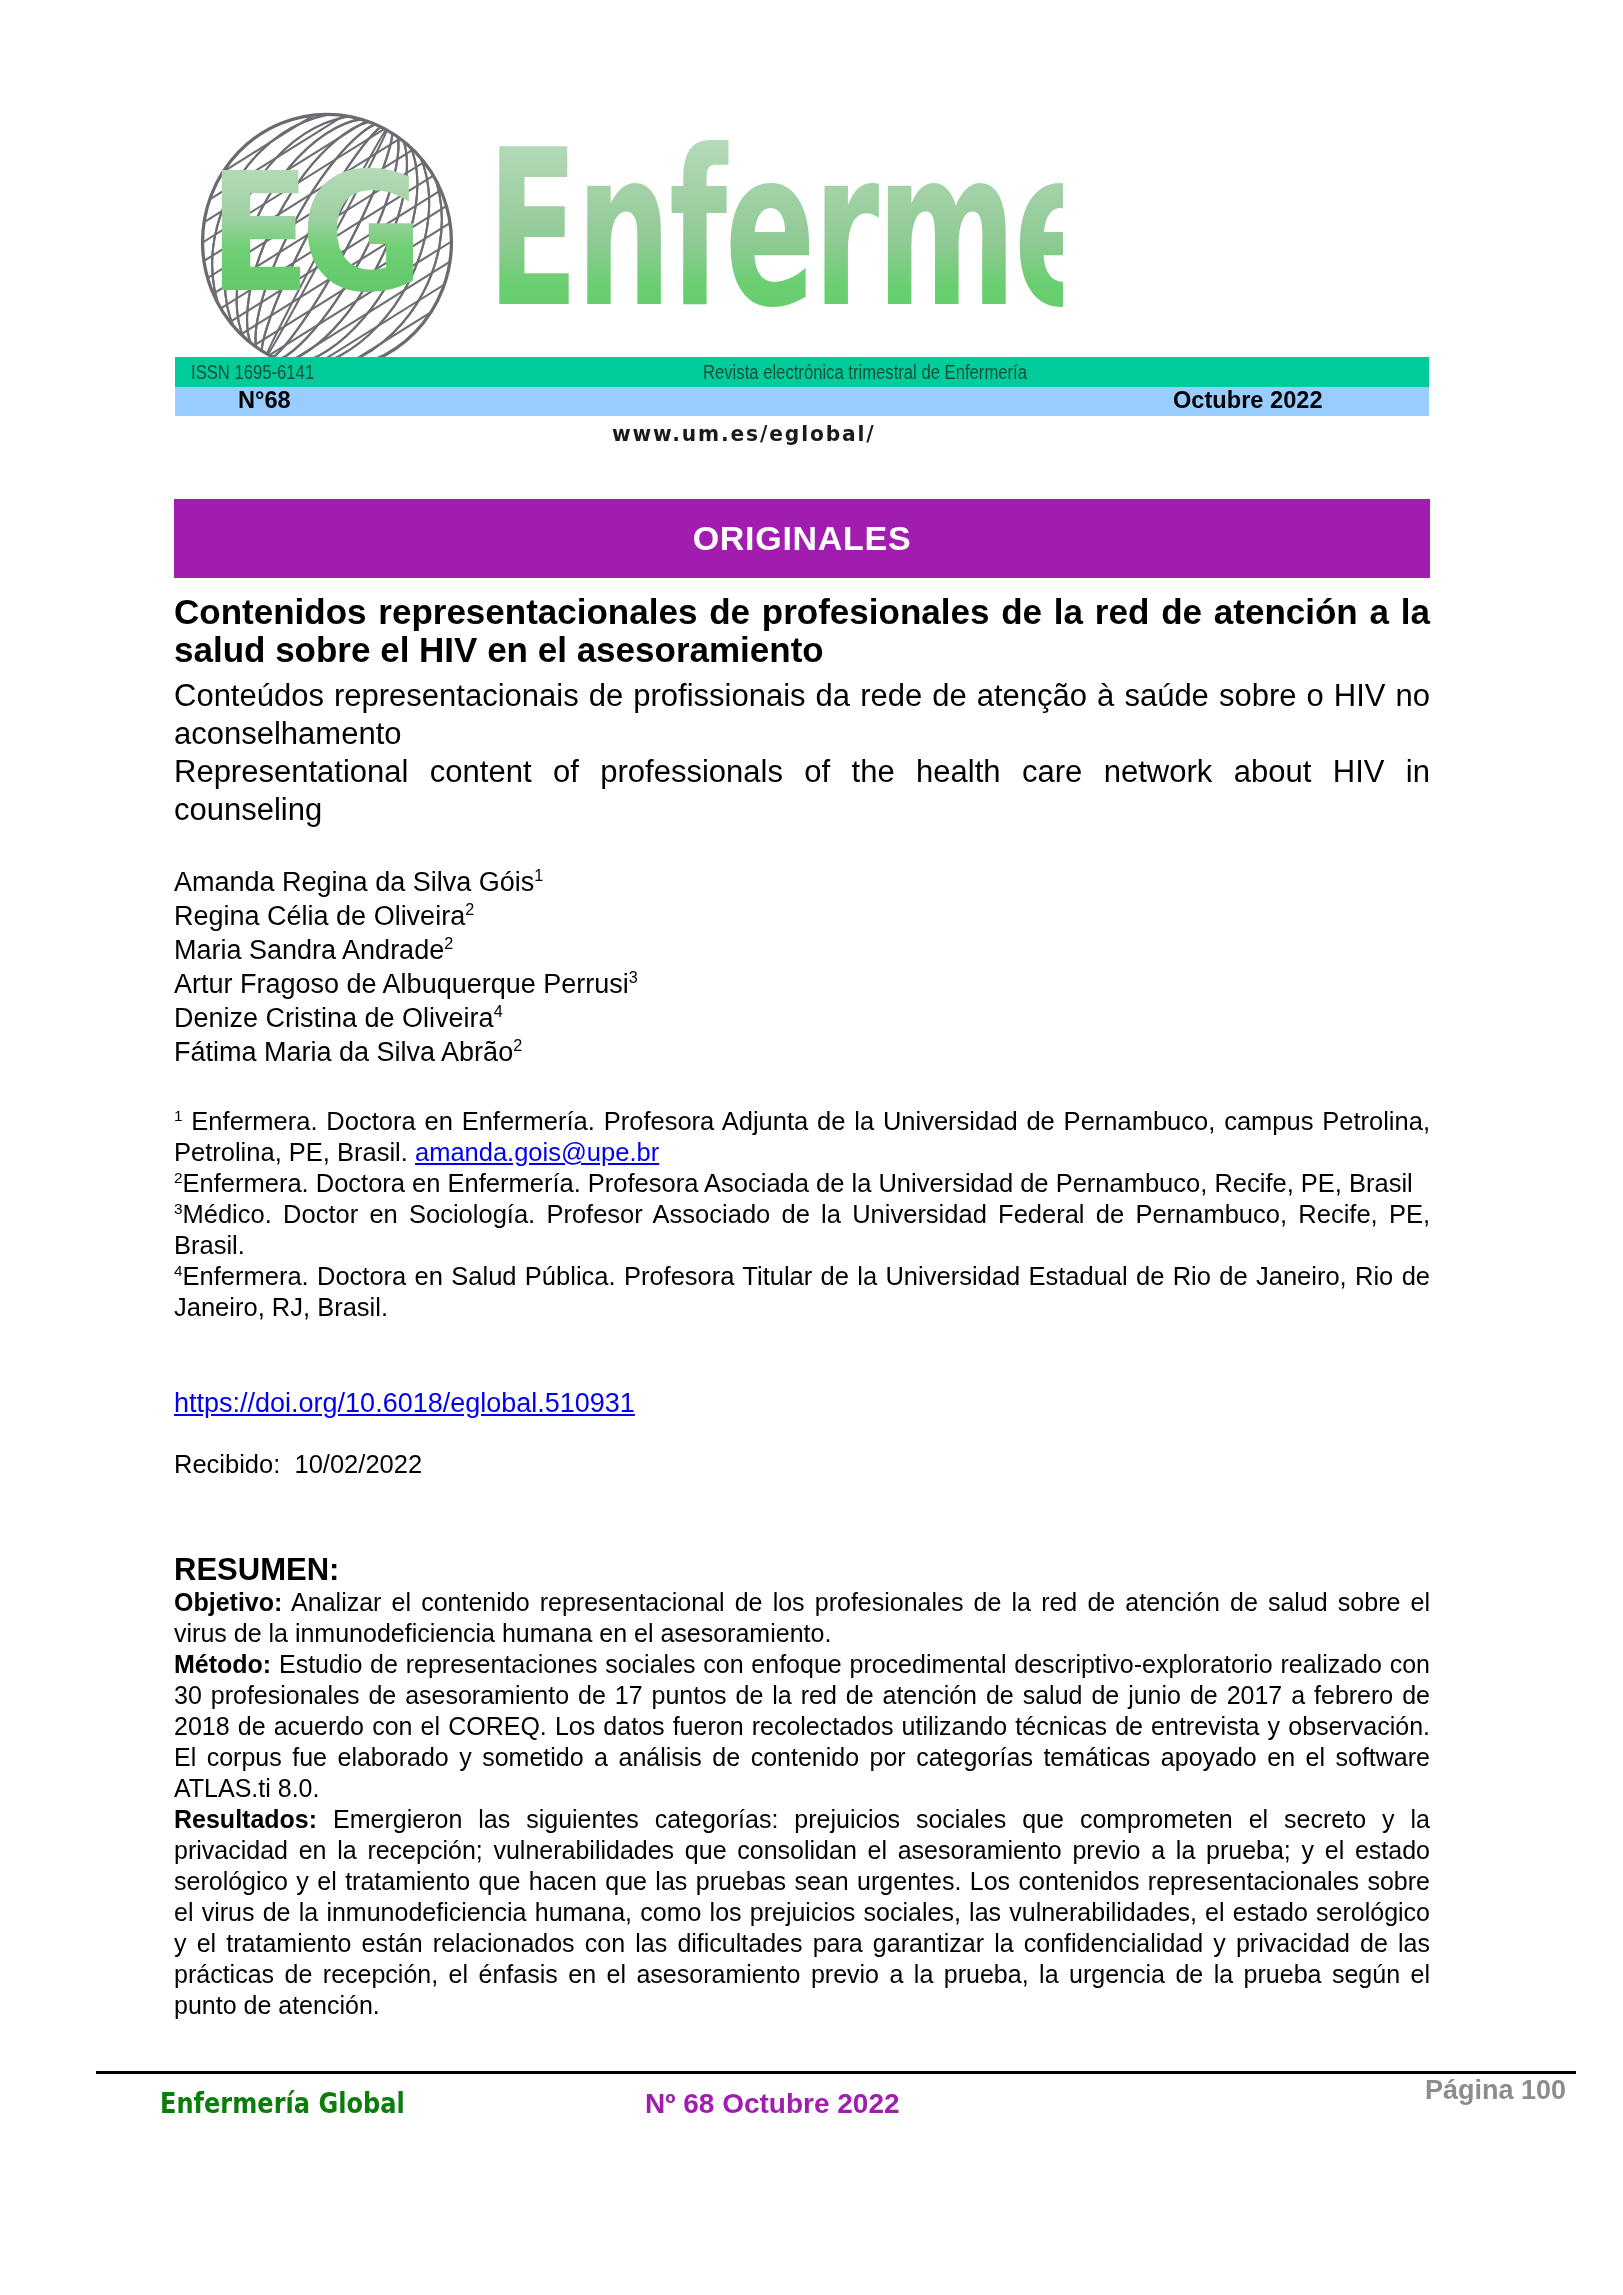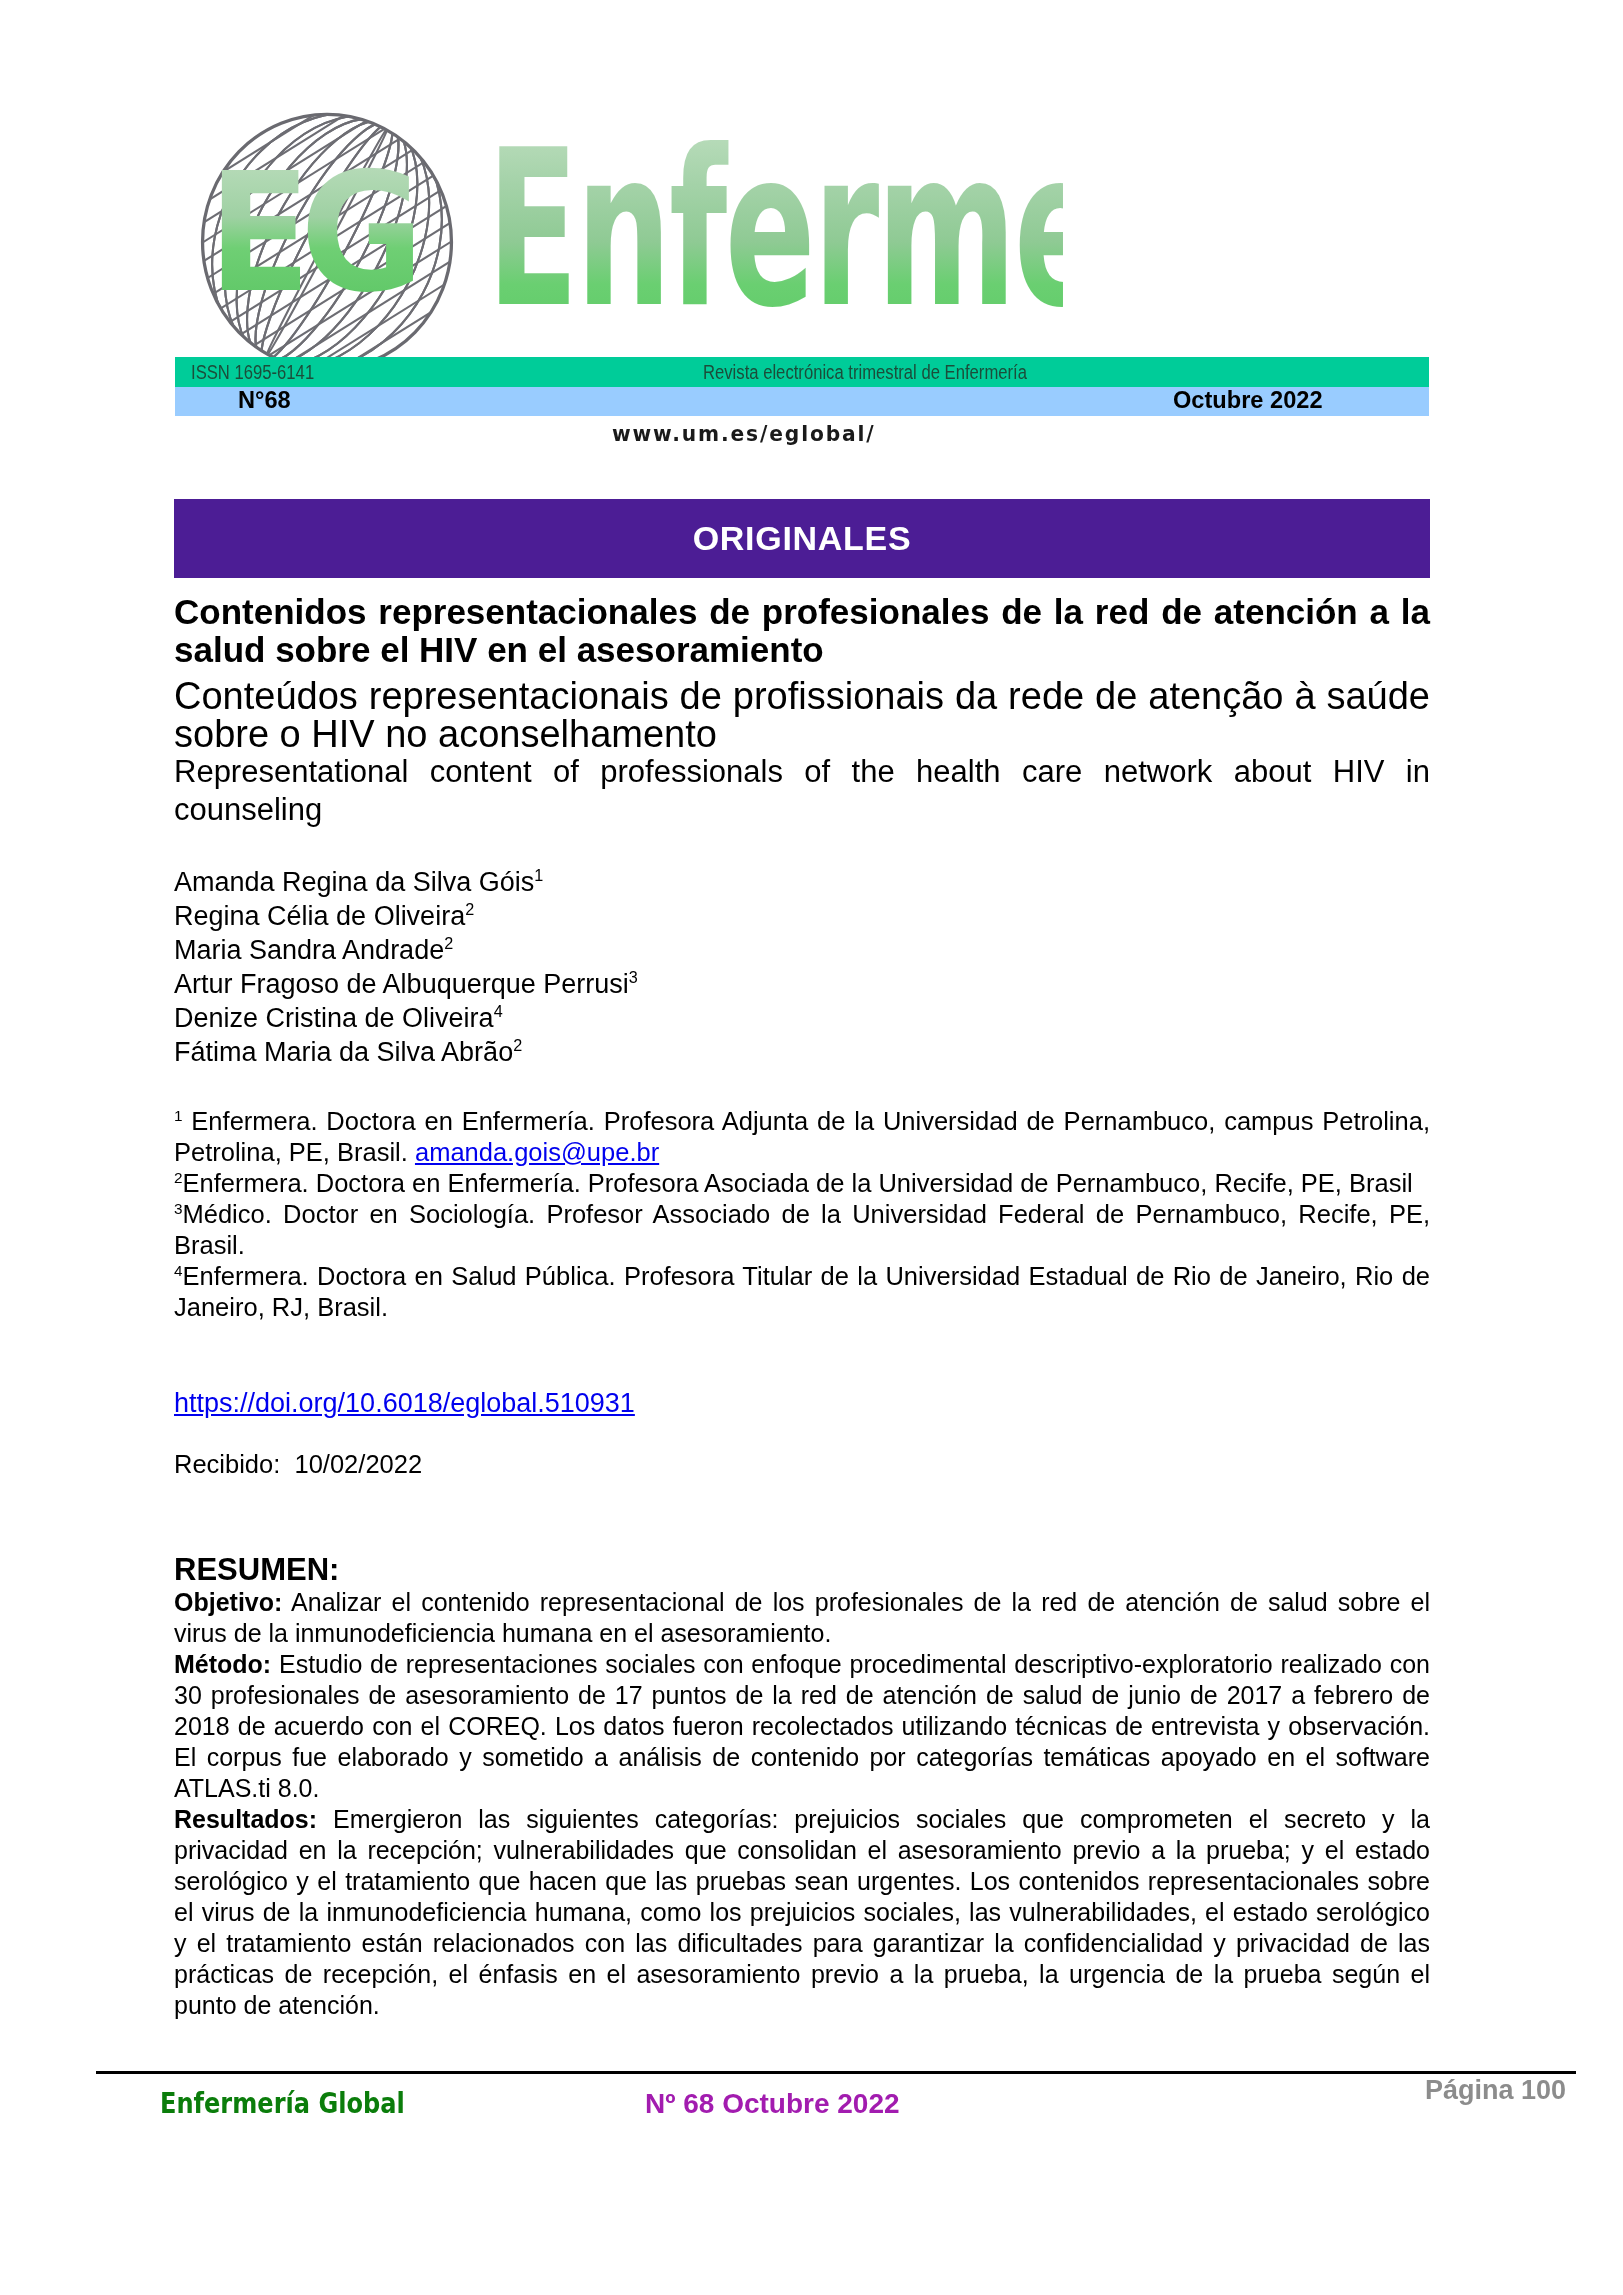--- a/index.html
+++ b/index.html
@@ -32,29 +32,29 @@
   #issue-no { position: absolute; left: 238px; top: 387px; font-size: 23.6px; line-height: 27.5px;
         font-weight: bold; }
   #issue-date { position: absolute; left: 1173px; top: 387px; font-size: 23.6px; line-height: 27.5px;
         font-weight: bold; }
   #site-url { position: absolute; left: 612px; top: 419px; font-size: 22px; line-height: 29px;
         font-weight: bold; letter-spacing: 2px; color: #1a1a1a;
         font-family: "DejaVu Sans", sans-serif; transform: scaleX(0.92); transform-origin: left top; }
 
   
   #section-bar { position: absolute; left: 174px; top: 499px; width: 1256px; height: 79px;
-        background: #4c1d95; display: flex; align-items: center; justify-content: center; }
+        background: #a21caf; display: flex; align-items: center; justify-content: center; }
   #section-label { color: #fff; font-weight: bold; font-size: 34px; letter-spacing: 0.7px; }
 
   
   .col { position: absolute; left: 174px; width: 1256px; }
   .justify { text-align: justify; text-align-last: left; }
 
   #title-es { top: 593px; font-size: 35px; line-height: 38px; font-weight: bold; }
-  #title-pt { top: 677px; font-size: 38px; line-height: 38px; }
+  #title-pt { top: 677px; font-size: 31px; line-height: 38px; }
   #title-en { top: 753px; font-size: 31px; line-height: 38px; }
 
   #authors { top: 865px; font-size: 27px; line-height: 34px; }
   #authors sup, #affiliations sup { font-size: 0.6em; line-height: 0; vertical-align: super; }
 
   #affiliations { top: 1106px; font-size: 25.5px; line-height: 31px; }
   #affiliations a { color: #0000ee; text-decoration: underline; }
 
   #doi { top: 1387px; font-size: 27px; line-height: 33px; }
   #doi a { color: #0000ee; text-decoration: underline; }

